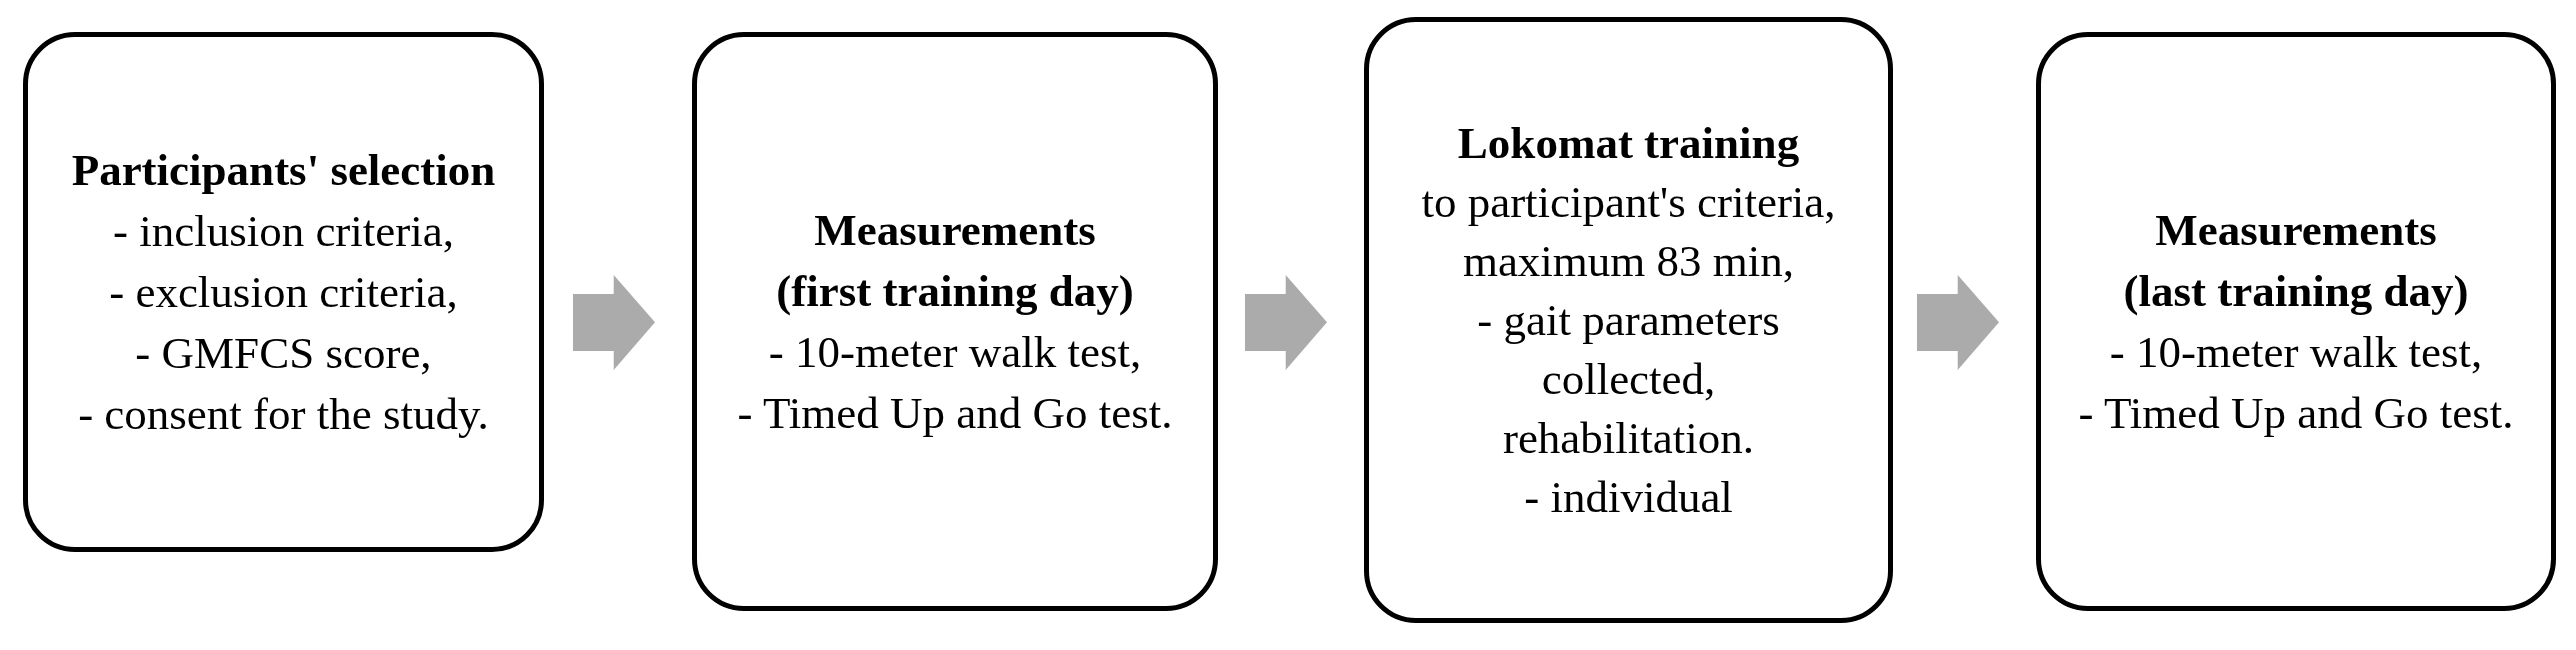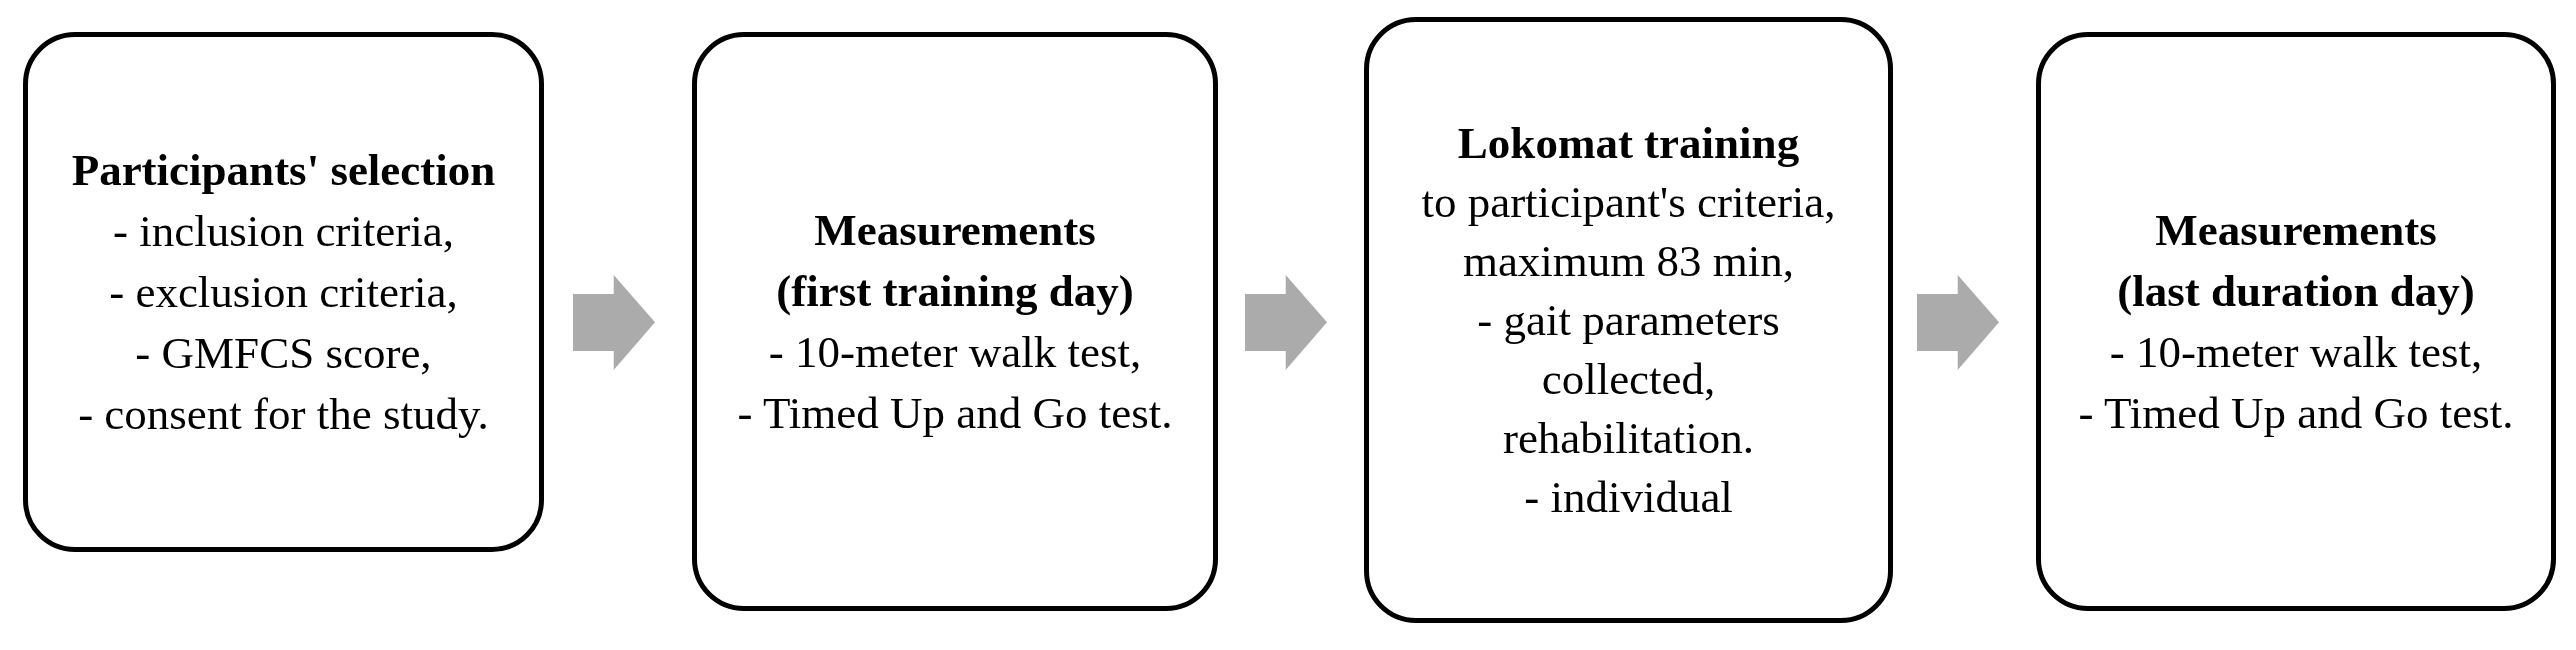--- a/index.html
+++ b/index.html
@@ -81,17 +81,17 @@
   <div class="line">rehabilitation.</div>
   <div class="line">- individual</div>
 </div>
 
 <svg class="arrow arrow-3" viewBox="0 0 143 165" preserveAspectRatio="none" aria-hidden="true">
   <polygon points="0,33 71,33 71,0 143,82 71,165 71,132 0,132" fill="#ababab"></polygon>
 </svg>
 
 <div class="flow-box box-4">
   <div class="line title">Measurements</div>
-  <div class="line title">(last duration day)</div>
+  <div class="line title">(last training day)</div>
   <div class="line">- 10-meter walk test,</div>
   <div class="line">- Timed Up and Go test.</div>
 </div>
 
 
 </body></html>

